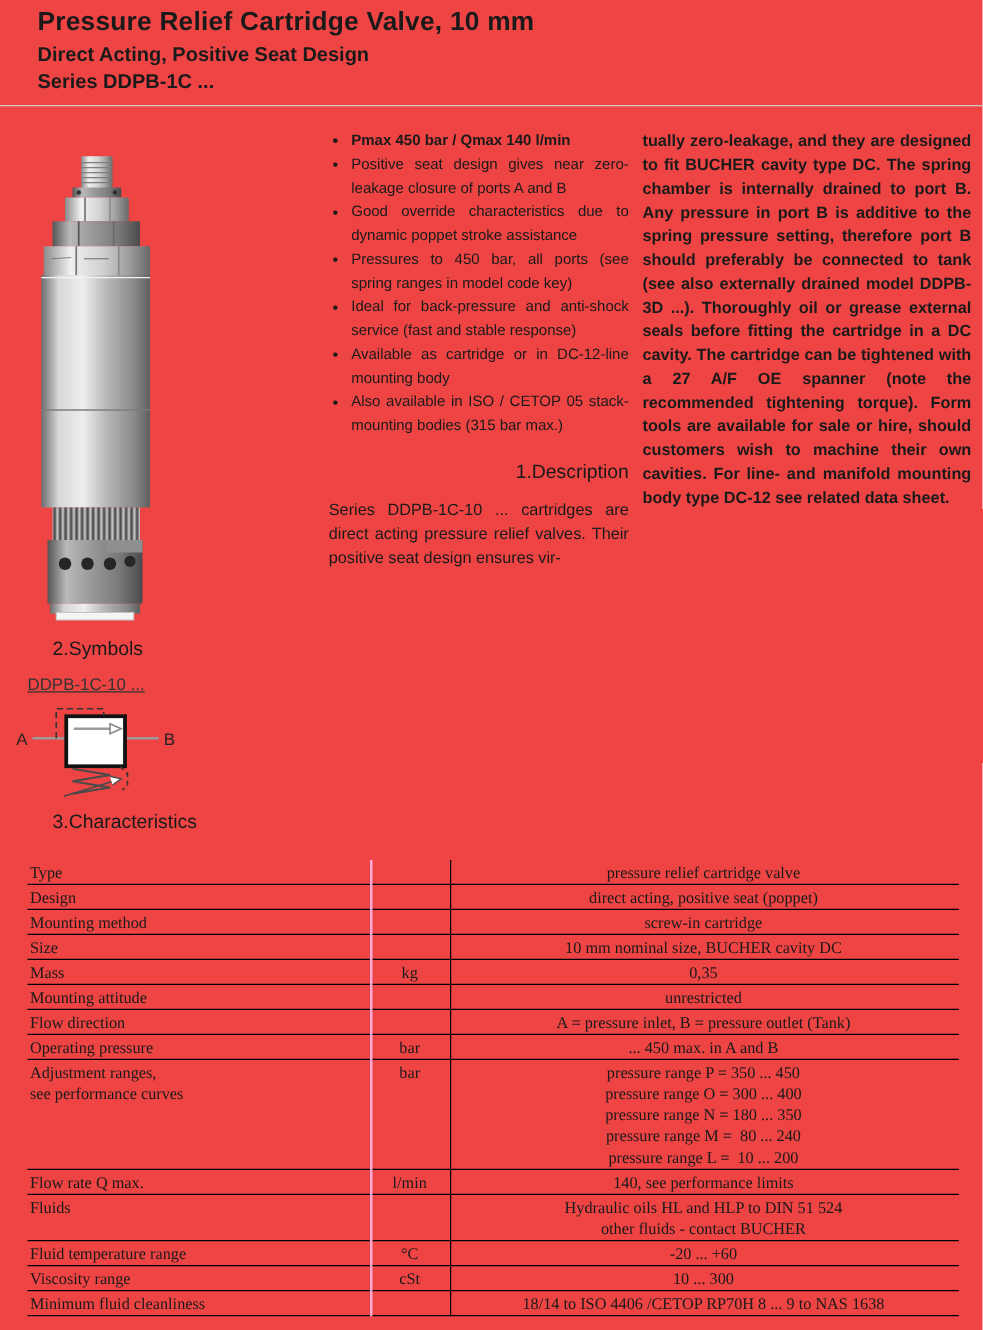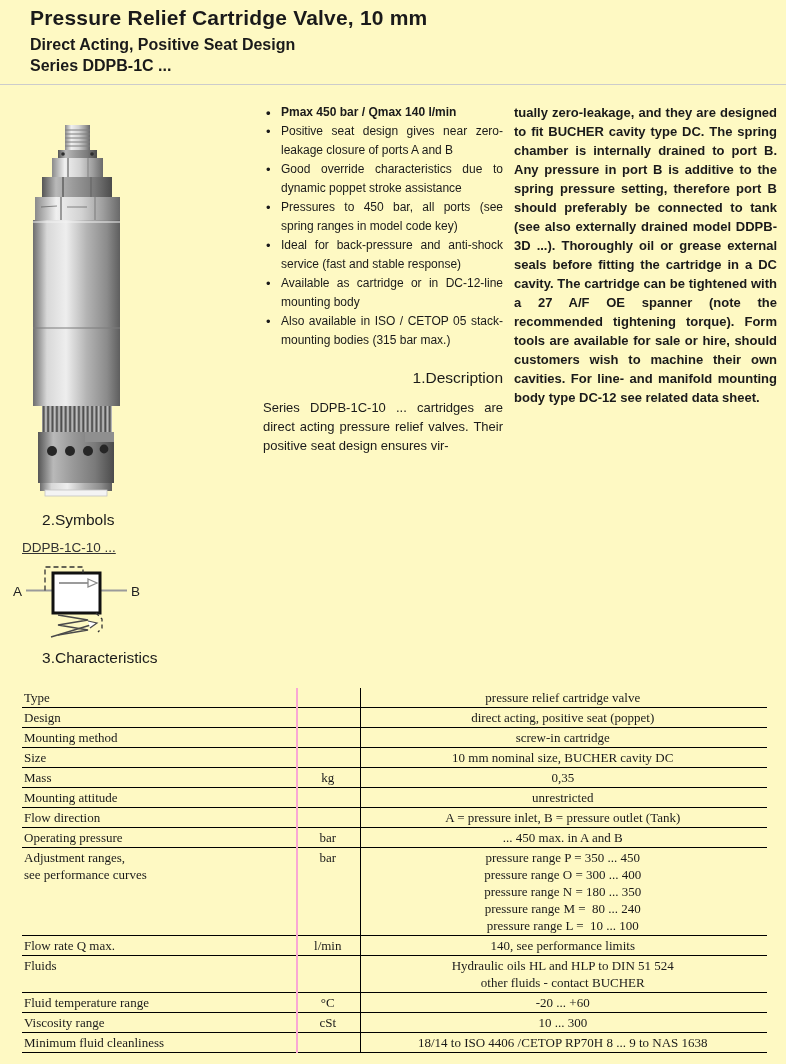--- a/index.html
+++ b/index.html
@@ -1,21 +1,21 @@
 <!DOCTYPE html>
 <html><head>
 <meta charset="utf-8">
 <style>
   * { box-sizing: border-box; }
   html,body { margin:0; padding:0; background:#ffffff; }
   .page {
     position: relative;
     width: 786px;
     height: 1064px;
-    background: #fef9c3;
+    background: #ef4444;
     color: #1a1a1a;
     font-family: "Liberation Sans", "DejaVu Sans", sans-serif;
     overflow: hidden;
   }
 
   
   .header { position:absolute; left:30px; top:5px; }
   .title { font-size:21px; font-weight:bold; margin:0 0 3px 0; line-height:26px; letter-spacing:0.2px; }
   .subtitle { font-size:16px; font-weight:bold; margin:0; line-height:21px; }
   .header-rule { position:absolute; left:0; top:84px; width:786px; height:0; border-top:1px solid #cccccc; }
@@ -239,21 +239,21 @@
         <td class="lab">
           <div>Adjustment ranges,</div>
           <div>see performance curves</div>
         </td>
         <td class="unit">bar</td>
         <td class="val">
           <div>pressure range P = 350 ... 450</div>
           <div>pressure range O = 300 ... 400</div>
           <div>pressure range N = 180 ... 350</div>
           <div>pressure range M =  80 ... 240</div>
-          <div>pressure range L =  10 ... 100</div>
+          <div>pressure range L =  10 ... 200</div>
         </td>
       </tr>
       <tr>
         <td class="lab">Flow rate Q max.</td>
         <td class="unit">l/min</td>
         <td class="val">140, see performance limits</td>
       </tr>
       <tr>
         <td class="lab">Fluids</td>
         <td class="unit"></td>

